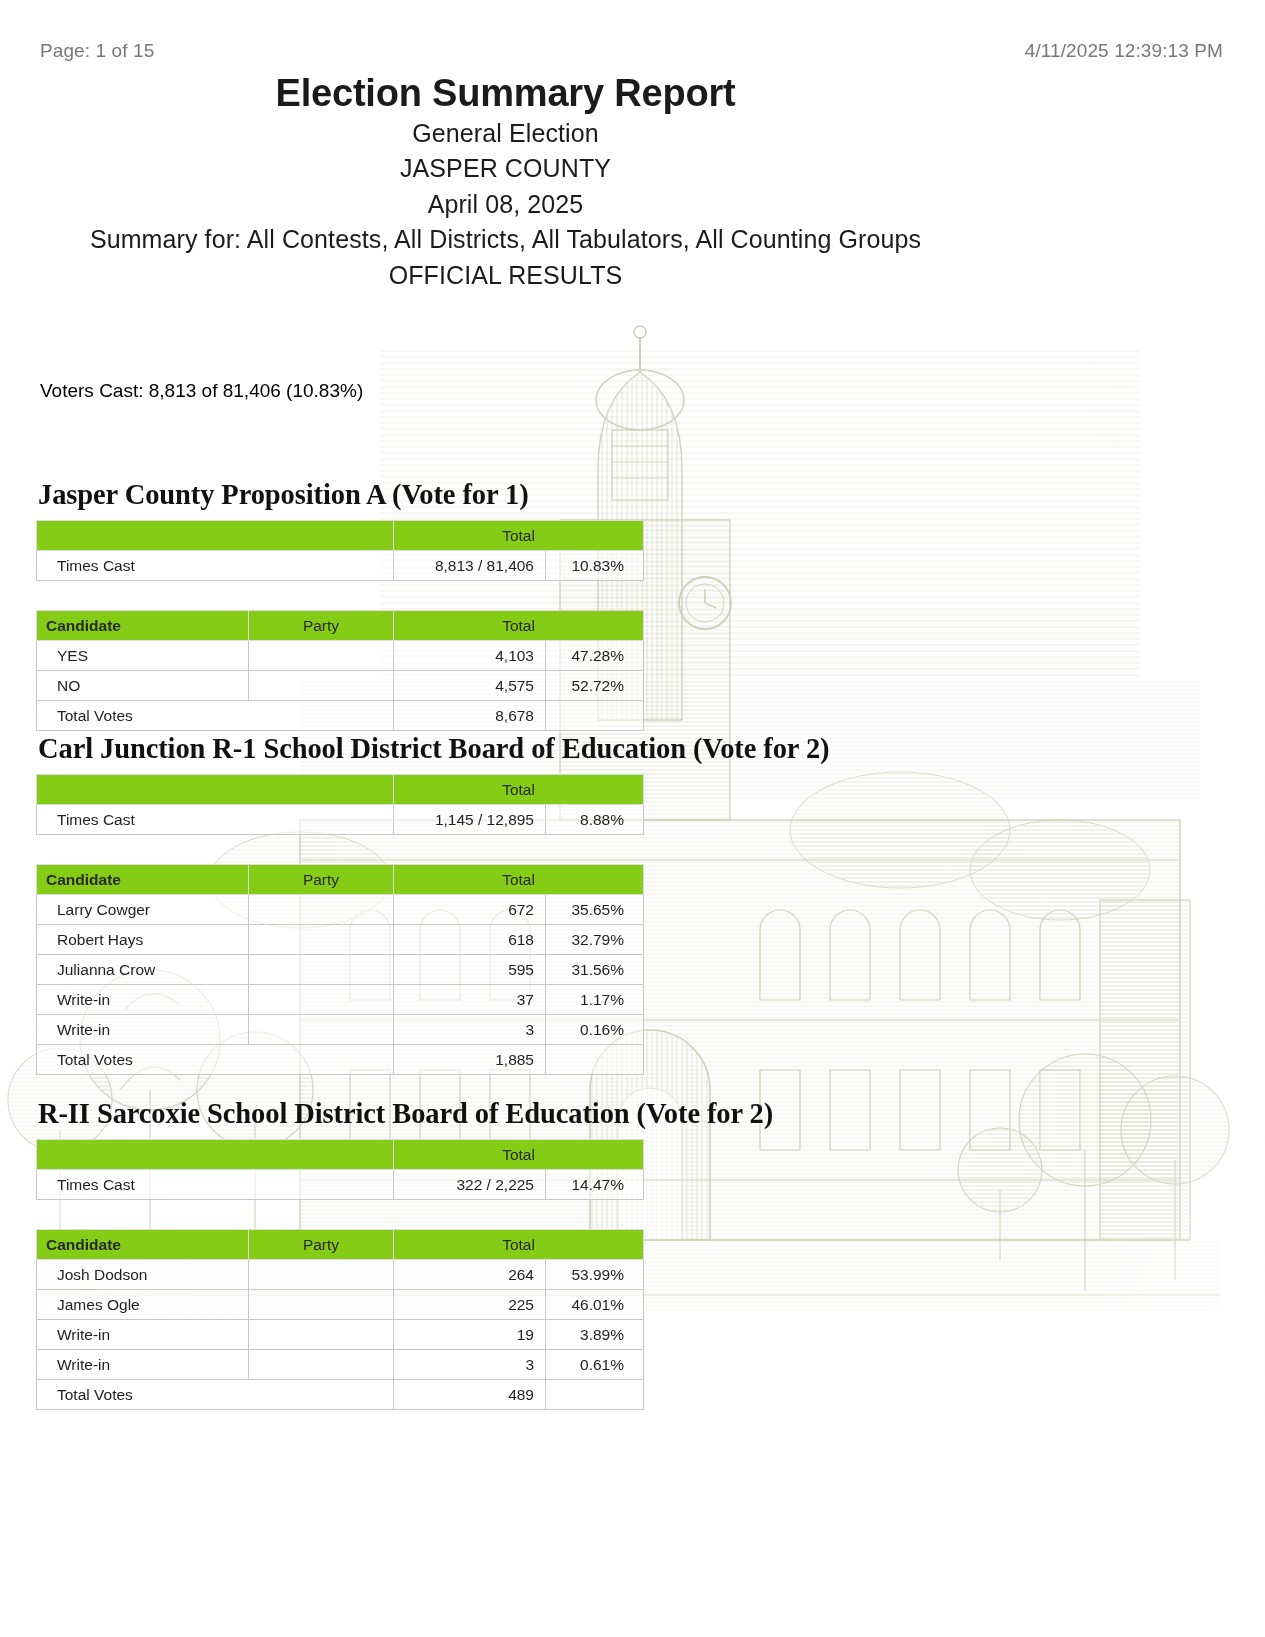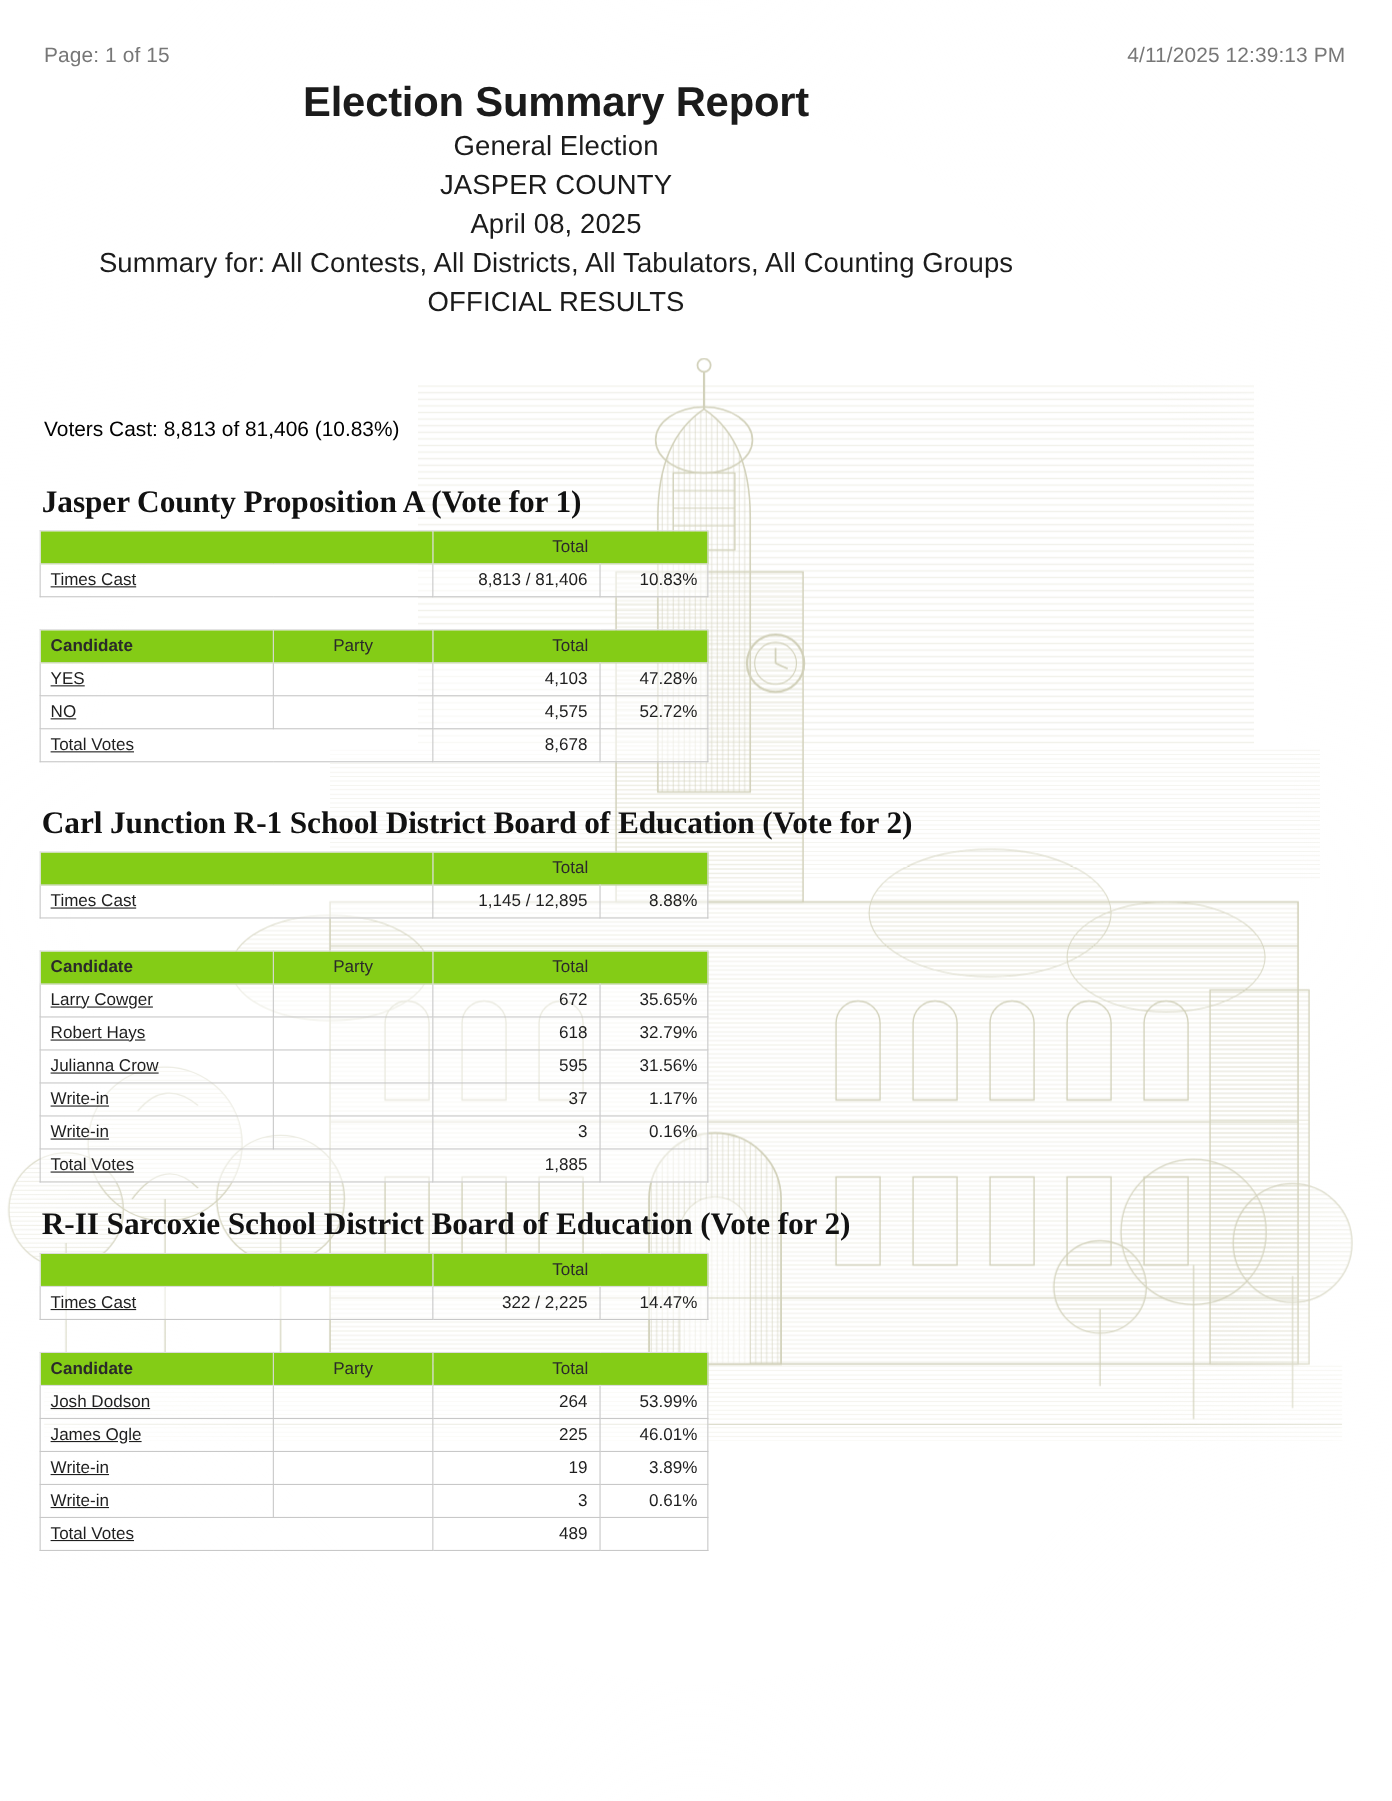--- a/index.html
+++ b/index.html
@@ -112,30 +112,29 @@
   }
   .hdr td.lbl { text-align: left; padding-left: 9px; font-weight: bold; }
   .hdr td.ctr { text-align: center; }
 
   .bodyrow td {
     background: rgba(255,255,255,0.55);
     border: 1px solid #c8c8c8;
   }
   .bodyrow td.lbl {
     text-align: left;
-    padding-left: 9px;
-    text-decoration: underline;
+    padding-left: 20px;
   }
   .bodyrow td.num {
     text-align: right;
     padding-right: 11px;
   }
   .bodyrow td.pct {
     text-align: right;
-    padding-right: 9px;
+    padding-right: 19px;
   }
   .bodyrow td.blank { }
 
   .spacer-row td {
     height: 12px;
     border: none;
     background: transparent;
   }
 </style>
 </head>
@@ -250,21 +249,21 @@
   <div class="title-main">Election Summary Report</div>
   <div class="title-sub">General Election</div>
   <div class="title-sub">JASPER COUNTY</div>
   <div class="title-sub">April 08, 2025</div>
   <div class="title-sub">Summary for: All Contests, All Districts, All Tabulators, All Counting Groups</div>
   <div class="title-sub">OFFICIAL RESULTS</div>
 </div>
 
 <div class="voters-cast">Voters Cast: 8,813 of 81,406 (10.83%)</div>
 
-<section class="contest" style="top:441px;">
+<section class="contest" style="top:479px;">
   <h2 class="contest-title">Jasper County Proposition A (Vote for  1)</h2>
   <table class="rpt">
     <colgroup>
         <col class="c-name">
         <col class="c-party">
         <col class="c-total">
         <col class="c-pct">
       </colgroup>
     <tbody>
       <tr class="hdr">

